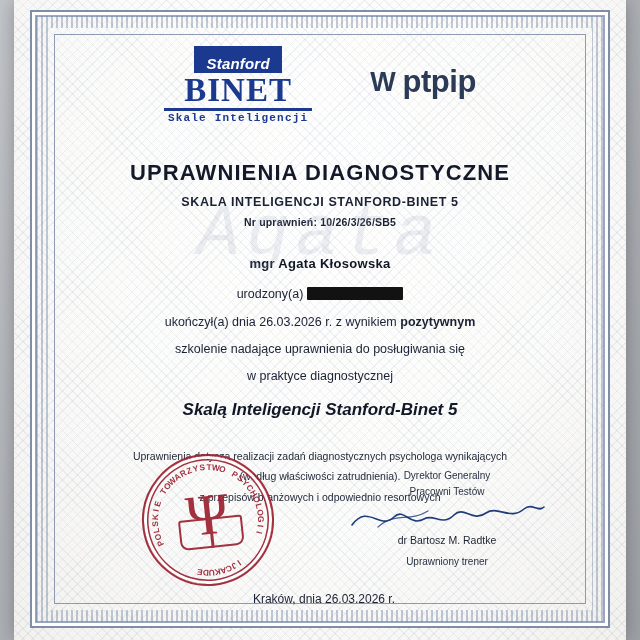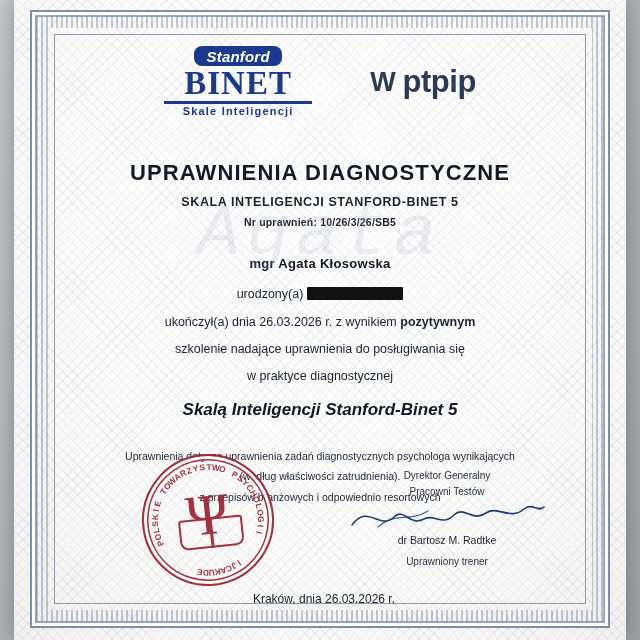--- a/index.html
+++ b/index.html
@@ -113,39 +113,38 @@
   }
 
   .sb-logo { width: 148px; text-align: center; line-height: 1; }
   .sb-stanford {
     display: inline-block;
     background: #1b3a8f;
     color: #ffffff;
     font-weight: bold;
     font-style: italic;
     font-size: 15px;
-    padding: 3px 12px 2px 12px;
+    padding: 10px 12px 2px 12px;
     letter-spacing: 0.2px;
-    border-radius: 8px;
   }
   .sb-binet {
     font-family: "Liberation Serif", serif;
     font-weight: bold;
     font-size: 33px;
     color: #1b3a8f;
     letter-spacing: 1px;
     margin-top: 1px;
   }
   .sb-rule {
     height: 3px;
     background: #1b3a8f;
     margin: 1px 0 2px 0;
   }
   .sb-skale {
-    font-family: Liberation Sans, sans-serif;
+    font-family: Liberation Mono, monospace;
     font-size: 11px;
     font-weight: bold;
     color: #1b3a8f;
     letter-spacing: 1.2px;
   }
 
   .ptpip-logo {
     display: flex;
     align-items: center;
     gap: 9px;
@@ -373,21 +372,21 @@
         <span>ukończył(a) dnia 26.03.2026 r. z  wynikiem</span>
         <span class="bold-pos">pozytywnym</span>
       </div>
 
       <div class="body-line">szkolenie nadające uprawnienia do posługiwania się</div>
       <div class="body-line">w praktyce diagnostycznej</div>
 
       <div class="scale-line">Skalą Inteligencji Stanford-Binet 5</div>
 
       <div class="small-block">
-        <div>Uprawnienia dotyczą uprawnienia zadań diagnostycznych psychologa wynikających</div>
+        <div>Uprawnienia dotyczą realizacji zadań diagnostycznych psychologa wynikających</div>
         <div>(według właściwości zatrudnienia).</div>
         <div>z  przepisów branżowych i odpowiednio resortowych</div>
       </div>
 
       
       <div class="seal">
         <div class="seal-text" id="seal-ring">
             <span style="transform: translate(-49.8px, 18.13px) rotate(250deg) translate(-50%, -50%);">P</span>
             <span style="transform: translate(-51.71px, 11.62px) rotate(257.33deg) translate(-50%, -50%);">O</span>
             <span style="transform: translate(-52.77px, 4.93px) rotate(264.67deg) translate(-50%, -50%);">L</span>

